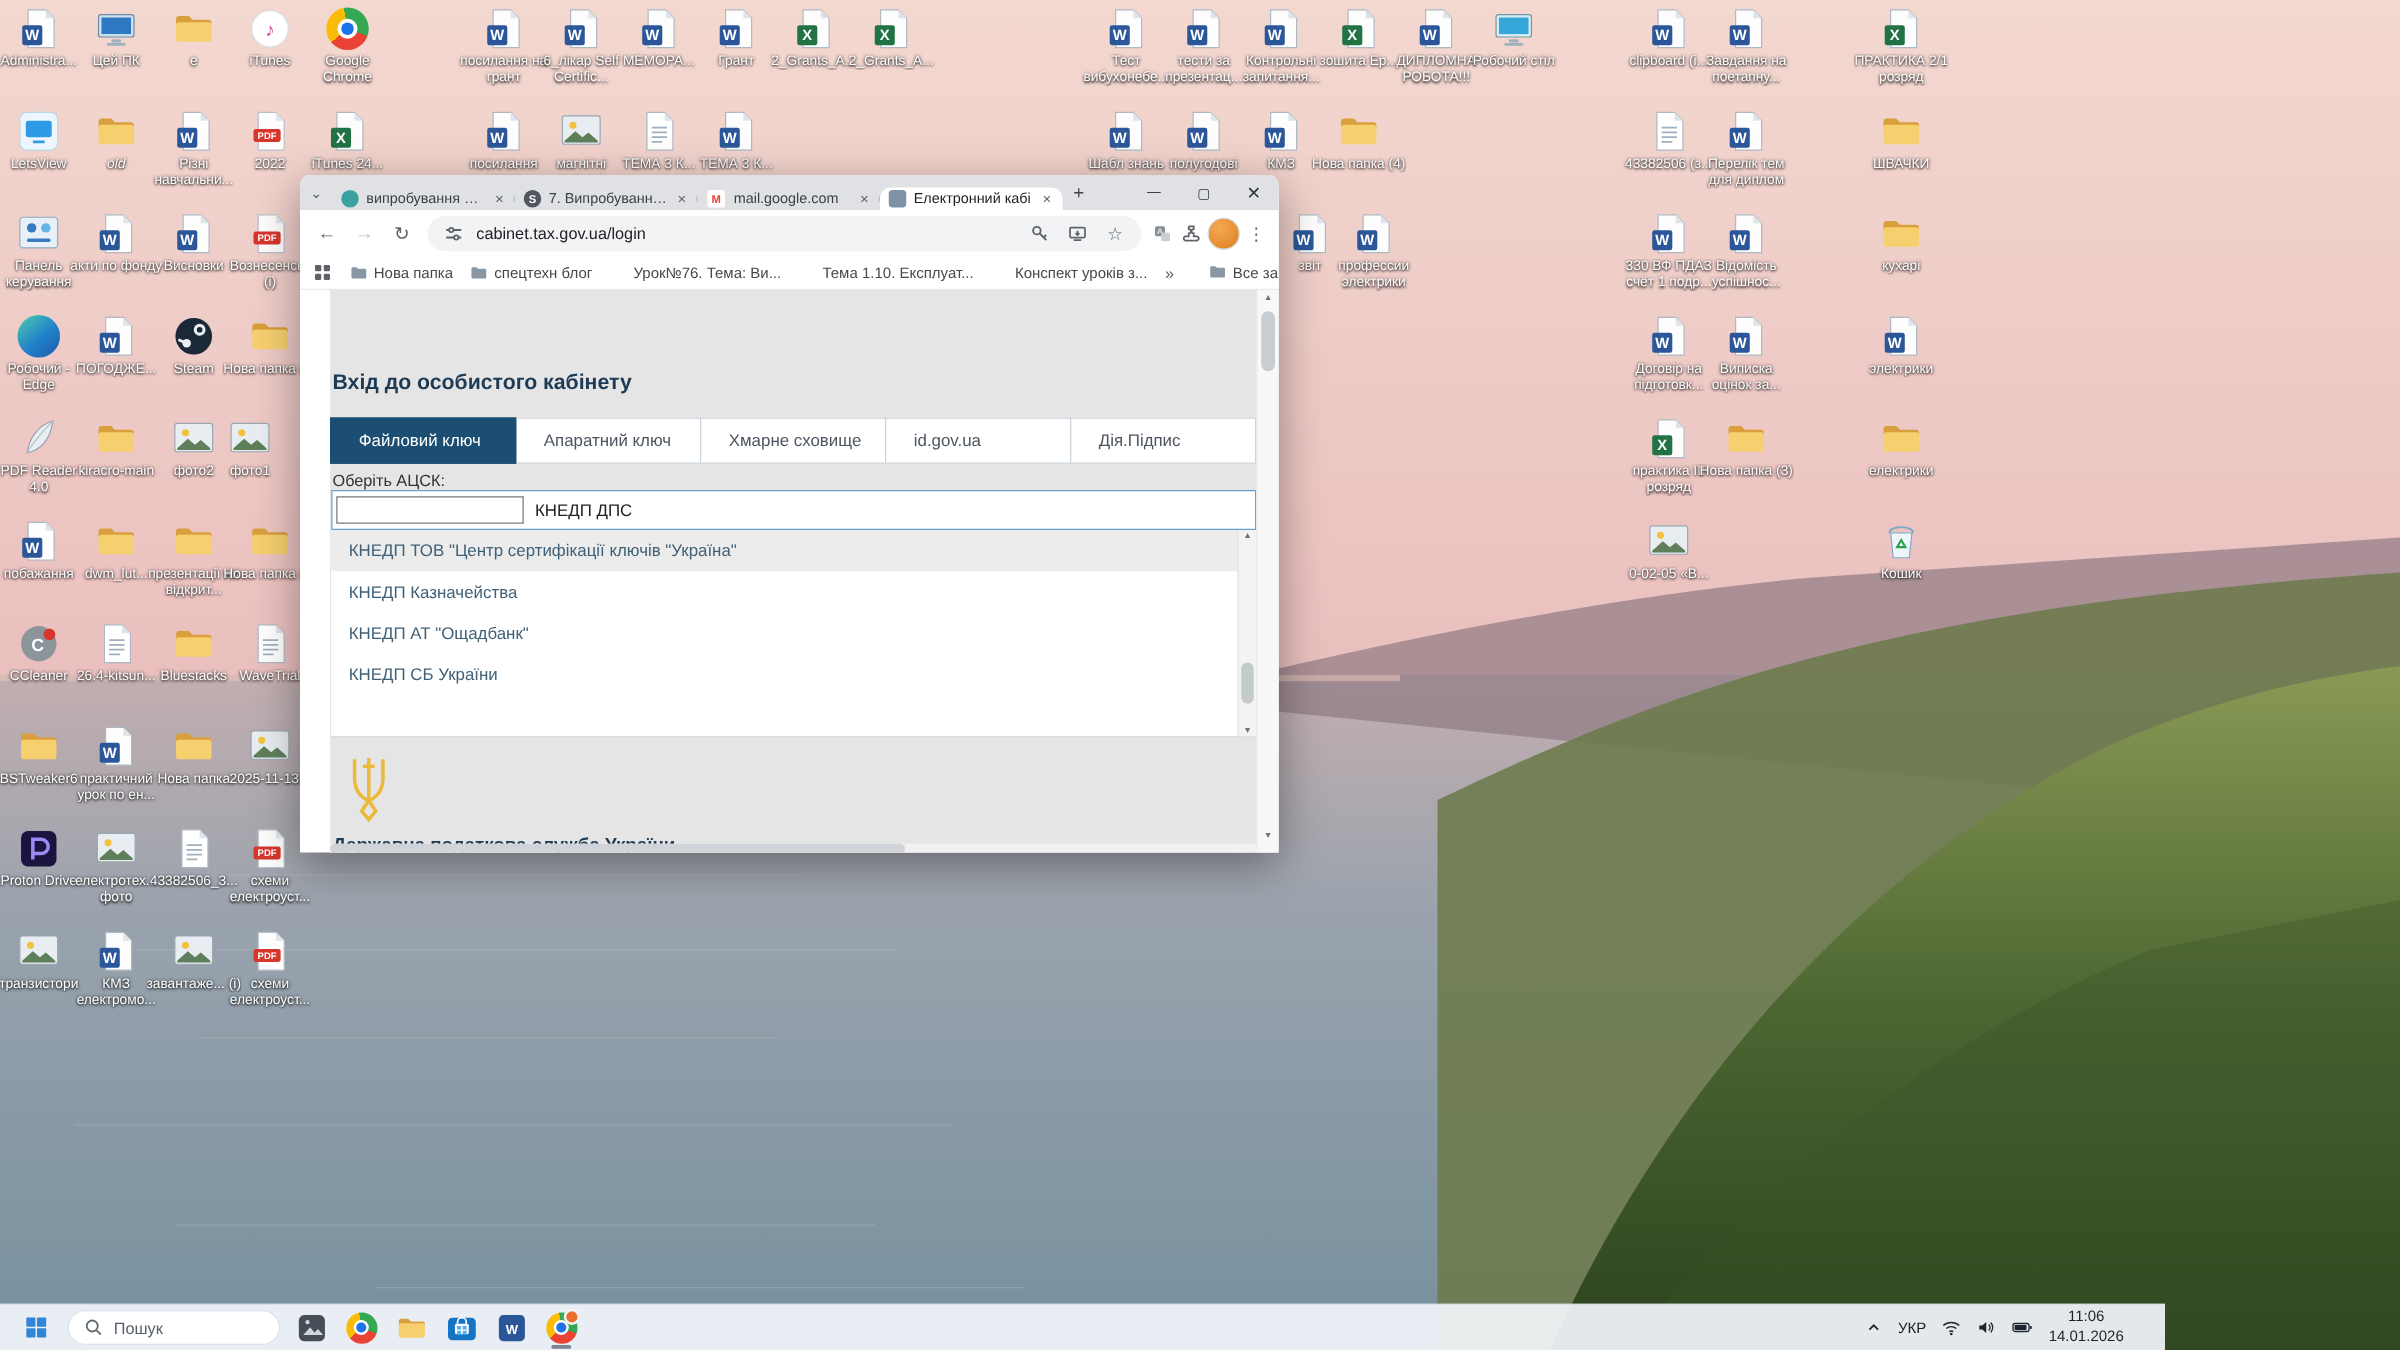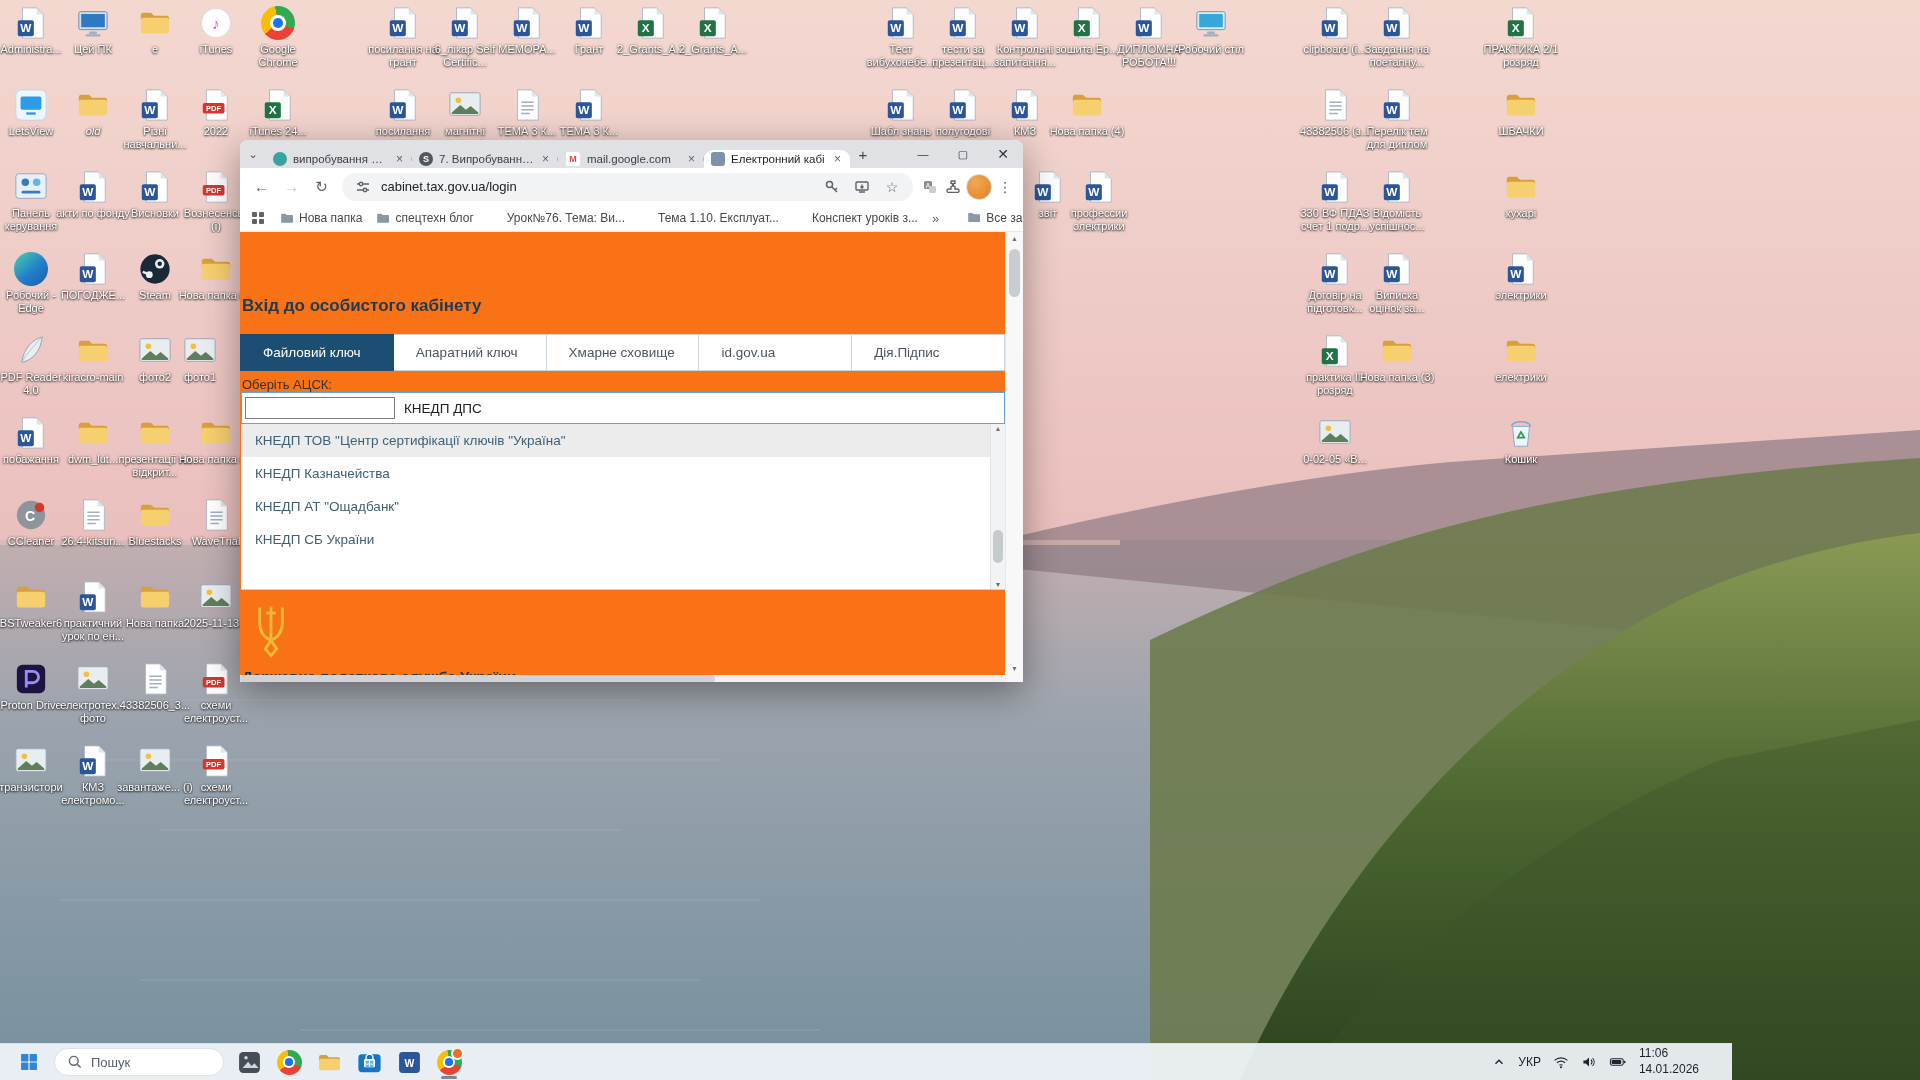--- a/index.html
+++ b/index.html
@@ -55,21 +55,21 @@
 
   .bookbar{height:26px;display:flex;align-items:center;gap:14px;padding:0 10px;font-size:12px;color:#45494d;background:#fff;border-bottom:1px solid #e8eaed;}
   .bm{display:flex;align-items:center;gap:5px;white-space:nowrap;}
   .bm-fav{width:14px;height:14px;flex:0 0 auto;}
   .dot-blue{background:#3b7de0;border-radius:50%;width:12px;height:12px;margin:1px;}
   .dot-dark{background:#474f57;border-radius:50%;width:12px;height:12px;margin:1px;}
   .sq-mix{background:linear-gradient(135deg,#e24a3b 50%,#3b66d0 50%);border-radius:3px;width:12px;height:12px;margin:1px;}
   .bm-spacer{flex:1;}
   .overflow-chev{color:#5f6368;font-size:13px;}
 
-  .page-content{position:relative;height:451px;background:#f97316;font-size:13.5px;overflow:hidden;}
+  .page-content{position:relative;height:451px;background:#e5e5e5;font-size:13.5px;overflow:hidden;margin-left:24px;}
   .page-heading{position:absolute;top:64px;left:2px;font-size:17px;font-weight:bold;color:#1d3b54;margin:0;}
   .login-tabs{position:absolute;top:102px;left:1px;right:18px;display:flex;height:37px;}
   .ltab{flex:1;display:flex;align-items:center;padding-left:22px;font-size:13.5px;color:#4c5560;background:#fff;
     border:1px solid #ccd4db;margin-left:-1px;box-sizing:border-box;}
   .ltab.active{background:#1c4e74;color:#fff;border-color:#1c4e74;z-index:1;}
   .select-label{position:absolute;top:145px;left:2px;font-size:13px;color:#333;}
   .combo{position:absolute;top:160px;left:1px;right:18px;height:32px;border:1px solid #66a1d0;display:flex;align-items:center;background:#fff;box-sizing:border-box;}
   .combo input{margin-left:3px;width:140px;height:20px;border:1px solid #7a7a7a;outline:none;font-size:12px;padding:0 4px;font-family:"Liberation Sans",sans-serif;}
   .combo-value{margin-left:9px;color:#222;}
   .ddl{position:absolute;top:192px;left:1px;right:18px;height:165px;border-bottom:1px solid #cfcfcf;background:#fff;}
@@ -95,21 +95,21 @@
   .start-btn svg{width:22px;height:22px;}
   .tb-search{width:170px;height:28px;border-radius:14px;background:#fff;border:1px solid #dde3ea;display:flex;align-items:center;gap:8px;padding:0 12px;color:#56606b;font-size:13px;box-sizing:border-box;}
   .tb-apps{display:flex;align-items:center;gap:6px;}
   .tb-app{width:34px;height:34px;border-radius:6px;display:flex;align-items:center;justify-content:center;position:relative;}
   .tb-glyph{width:25px;height:25px;}
   .tb-glyph svg{width:100%;height:100%;display:block;}
   .tb-app.active::after{content:"";position:absolute;bottom:0;left:50%;transform:translateX(-50%);width:16px;height:3px;border-radius:2px;background:#7a8694;}
   .tb-badge{position:absolute;top:2px;right:2px;width:9px;height:9px;border-radius:50%;background:#e8702a;border:2px solid #f1f5fa;}
   .tray{margin-left:auto;display:flex;align-items:center;gap:12px;color:#1b222b;font-size:12px;padding-right:4px;}
   .tray svg{display:block;}
-  .clock{text-align:left;line-height:1.3;}
+  .clock{text-align:center;line-height:1.3;}
   .show-desktop{width:4px;height:100%;border-left:1px solid rgba(140,150,160,.5);}
 </style>
 </head>
 <body>
 
 <svg id="wallpaper" viewBox="0 0 1920 1080" preserveAspectRatio="none">
   <defs>
     <linearGradient id="sky" x1="0" y1="0" x2="0" y2="1">
       <stop offset="0" stop-color="#f3d8d0"></stop>
         <stop offset="0.55" stop-color="#e9bdbc"></stop>

